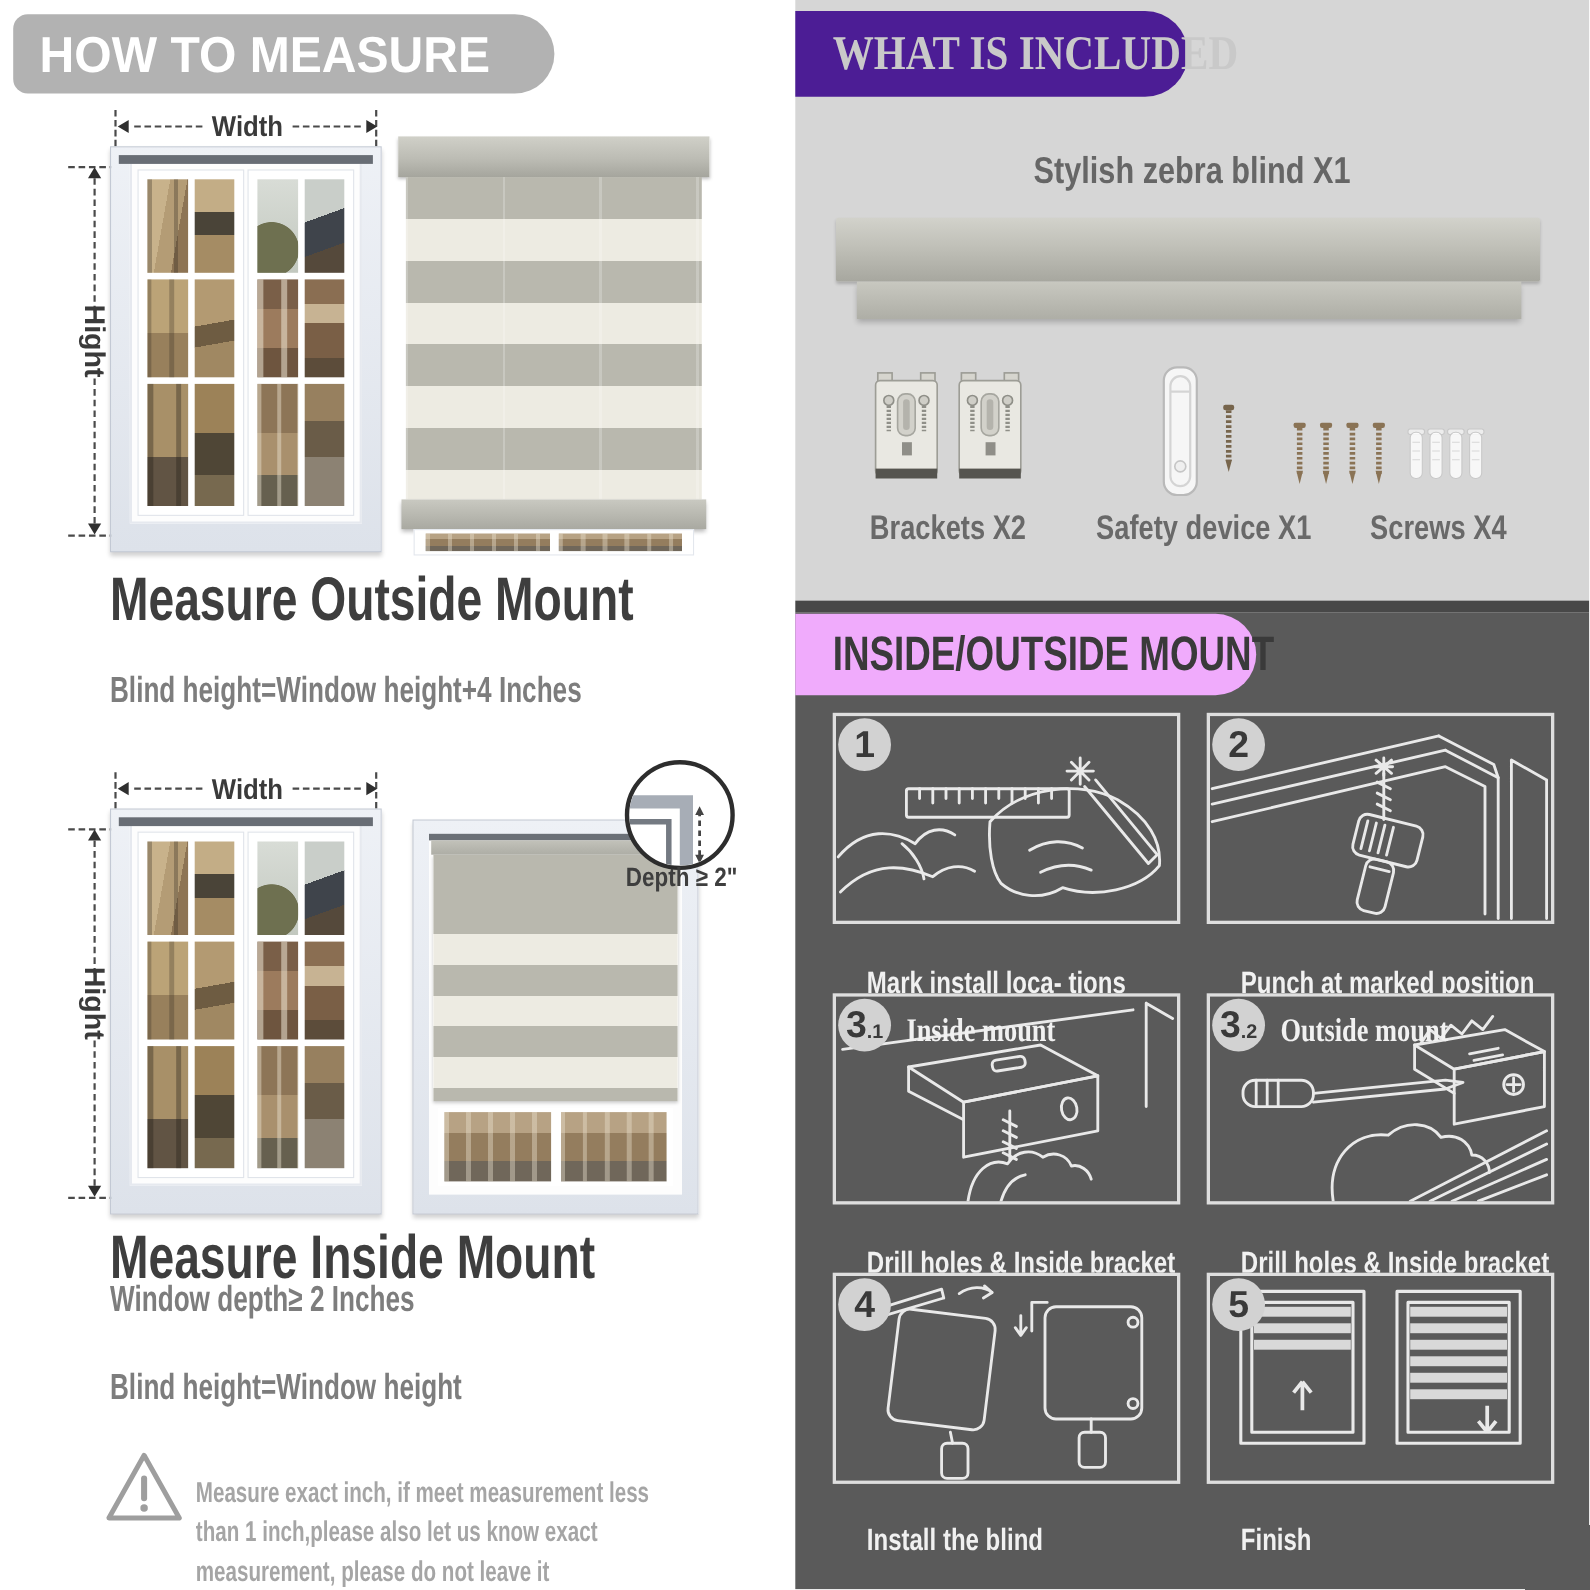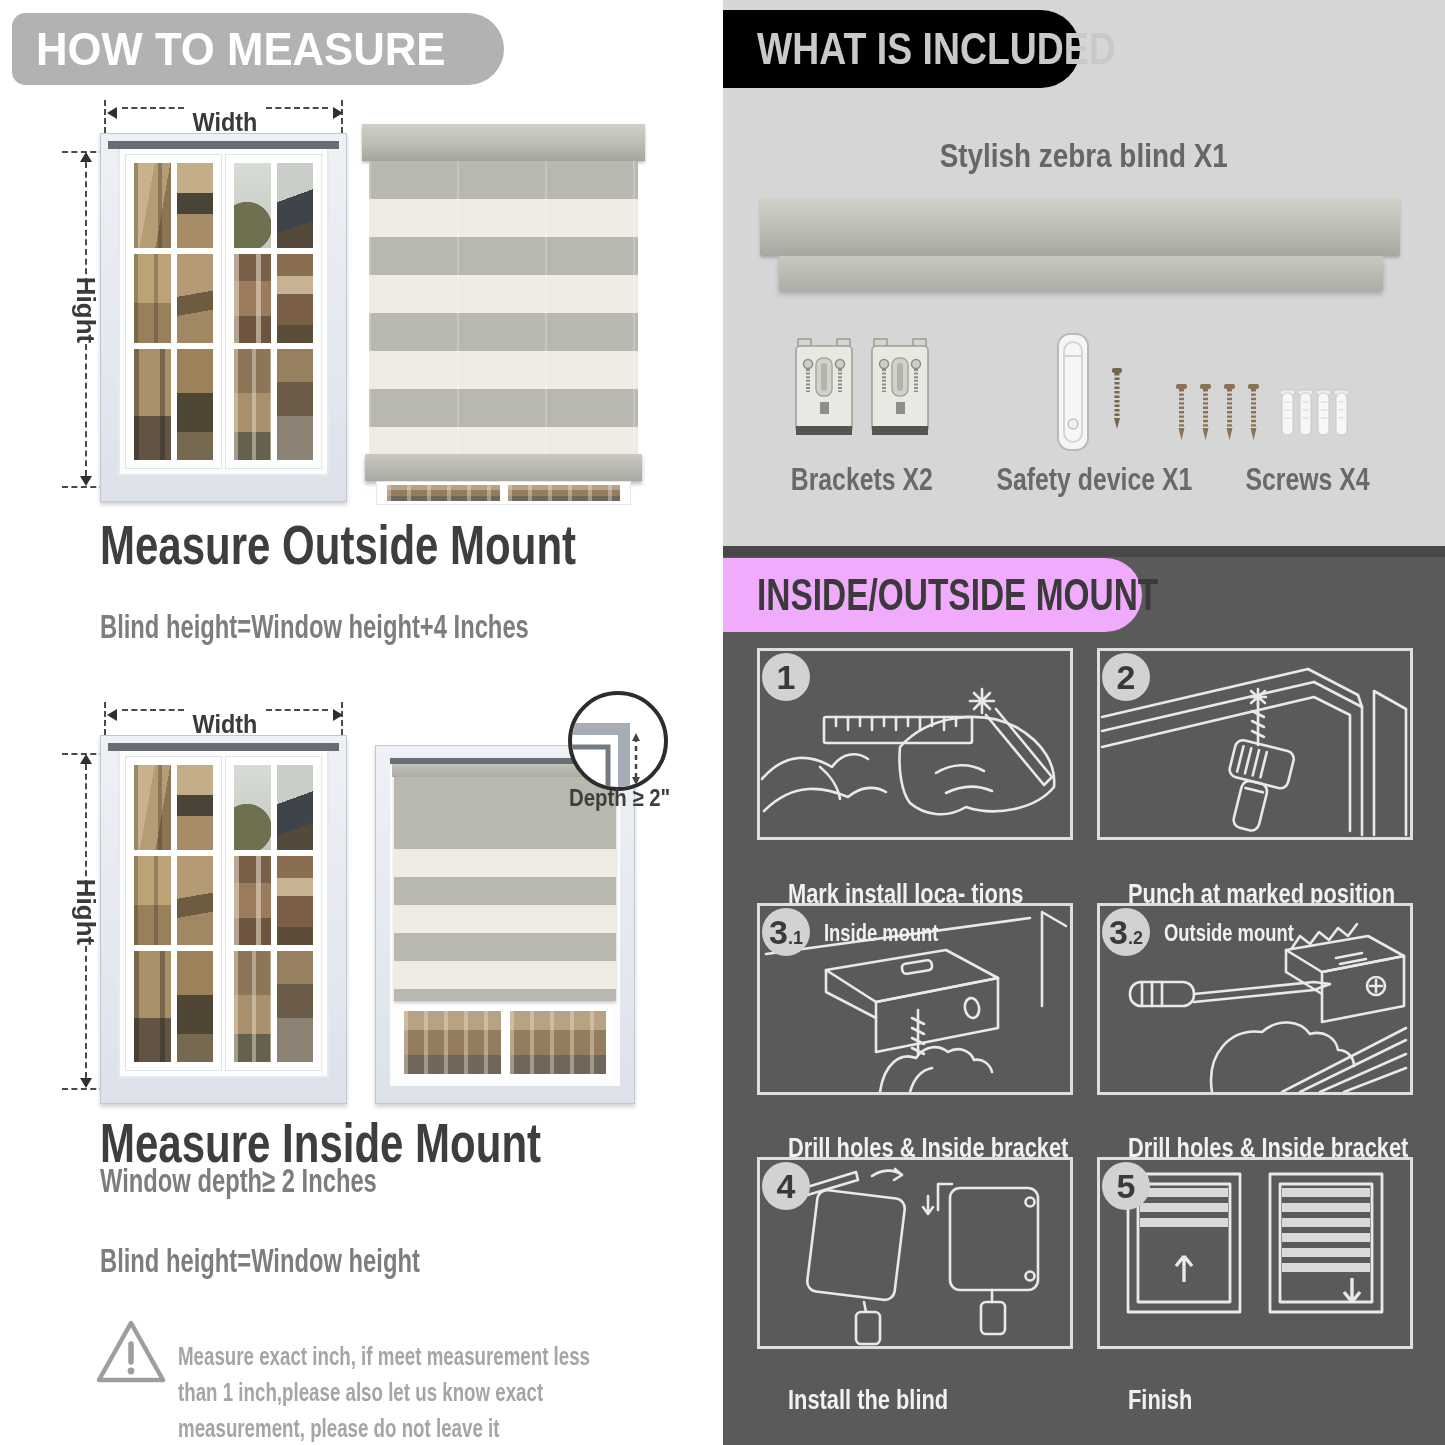--- a/index.html
+++ b/index.html
@@ -41,21 +41,21 @@
   .pb3{background:repeating-linear-gradient(90deg,rgba(236,228,210,.55) 0 5px,transparent 5px 22px),
         linear-gradient(180deg,#7a5f48 0 30%,#9c7b5d 30% 70%,#6e553f 70%);}
   .pb4{background:linear-gradient(180deg,#8a6e52 0 25%,#c7b393 25% 45%,#7a5f46 45% 80%,#5c4c3a 80%);}
   .pb5{background:repeating-linear-gradient(90deg,rgba(236,228,210,.45) 0 4px,transparent 4px 18px),
         linear-gradient(180deg,#8d7557 0 40%,#a9906d 40% 75%,#66604f 75%);}
   .pb6{background:linear-gradient(180deg,#97805f 0 30%,#6a5c48 30% 60%,#8c8273 60%);}
 
   
   .guide-v{border-left:2px dashed #4a4a4a;width:0;}
   .guide-h{border-top:2px dashed #4a4a4a;height:0;}
-  .harrow{display:flex;gap:5px;height:16px;}
+  .harrow{display:flex;align-items:center;gap:5px;height:16px;}
   .dash{flex:1;border-top:2px dashed #4a4a4a;height:0;}
   .vdash{border-left:2px dashed #4a4a4a;width:0;}
   .ah{width:0;height:0;border:6px solid transparent;}
   .ah-l{border-right:10px solid #2f2f2f;border-left:none;}
   .ah-r{border-left:10px solid #2f2f2f;border-right:none;}
   .ah-u{border-bottom:10px solid #2f2f2f;border-top:none;}
   .ah-d{border-top:10px solid #2f2f2f;border-bottom:none;}
   .mlabel{font-weight:bold;font-size:26px;color:#3a3a3a;}
   .vlabel{display:flex;align-items:center;justify-content:center;transform:rotate(90deg);}
 
@@ -87,23 +87,23 @@
   .b2-photo{position:absolute;left:8px;right:8px;top:249px;bottom:8px;background:#fff;
             display:flex;gap:9px;padding:4px 6px;box-sizing:border-box;}
   .photo-pane{flex:1;background:repeating-linear-gradient(90deg,rgba(236,228,210,.4) 0 4px,transparent 4px 20px),
               linear-gradient(180deg,#b7a284 0 30%,#947d5e 30% 70%,#70675a 70%);}
   .magnifier{width:92px;height:92px;border:4px solid #2d2d2d;border-radius:50%;background:#fff;
              overflow:hidden;box-sizing:content-box;}
   .t-depth{font-weight:bold;font-size:24px;color:#3e3e3e;text-align:center;}
 
   
   .panel-light{left:723px;top:0;width:722px;height:546px;background:#d6d6d6;}
-  .banner-included{left:723px;top:10px;width:357px;height:78px;background:#000000;
+  .banner-included{left:723px;top:10px;width:357px;height:78px;background:#4c1d95;
                    border-radius:0 44px 44px 0;color:#c9c9c9;font-weight:bold;font-size:44px;
-                   line-height:78px;padding-left:34px;box-sizing:border-box;}
+                   line-height:78px;padding-left:34px;box-sizing:border-box;font-family:Liberation Serif, serif;}
   .t-subtitle{font-weight:bold;font-size:34px;color:#666666;text-align:center;}
   .rail-big{left:760px;top:198px;width:640px;height:58px;
             background:linear-gradient(180deg,#d2d2cb 0,#c0c0b8 45%,#a7a79f 100%);
             border-radius:2px;box-shadow:0 2px 3px rgba(0,0,0,.2);}
   .rail-small{left:779px;top:256px;width:604px;height:34px;
               background:linear-gradient(180deg,#c8c8c0,#aeaea6);
               box-shadow:0 4px 5px rgba(0,0,0,.22);}
   .t-itemlabel{font-weight:bold;font-size:31px;color:#696969;text-align:center;}
 
   
@@ -112,21 +112,21 @@
   .banner-mount{left:723px;top:558px;width:419px;height:74px;background:#f0abfc;
                 border-radius:0 40px 40px 0;color:#3a3a3a;font-weight:bold;font-size:44px;
                 line-height:74px;padding-left:34px;box-sizing:border-box;}
   .step-cell{width:310px;height:186px;border:3px solid #dedede;background:#5a5a5a;}
   .step-cell svg{position:absolute;left:0;top:0;width:100%;height:100%;}
   .badge{position:absolute;left:2px;top:2px;width:48px;height:48px;border-radius:50%;
          background:#d2d2d2;color:#3a3a3a;font-weight:bold;display:flex;align-items:center;
          justify-content:center;z-index:2;}
   .badge .num{font-size:34px;line-height:1;}
   .badge .sub{font-size:18px;line-height:1;margin-top:12px;}
-  .step-inlabel{position:absolute;z-index:2;font-weight:bold;font-size:23px;color:#f1f1f1;}
+  .step-inlabel{position:absolute;z-index:2;font-weight:bold;font-size:30px;color:#f1f1f1;font-family:Liberation Serif, serif;}
   .caption{font-weight:bold;font-size:28px;color:#f1f1f1;white-space:pre;}
 </style>
 </head>
 <body>
 
 <div class="canvas">
 
   <div class="abs banner-left">
     <span class="cx" style="--sx:.95">HOW TO MEASURE</span>
   </div>

